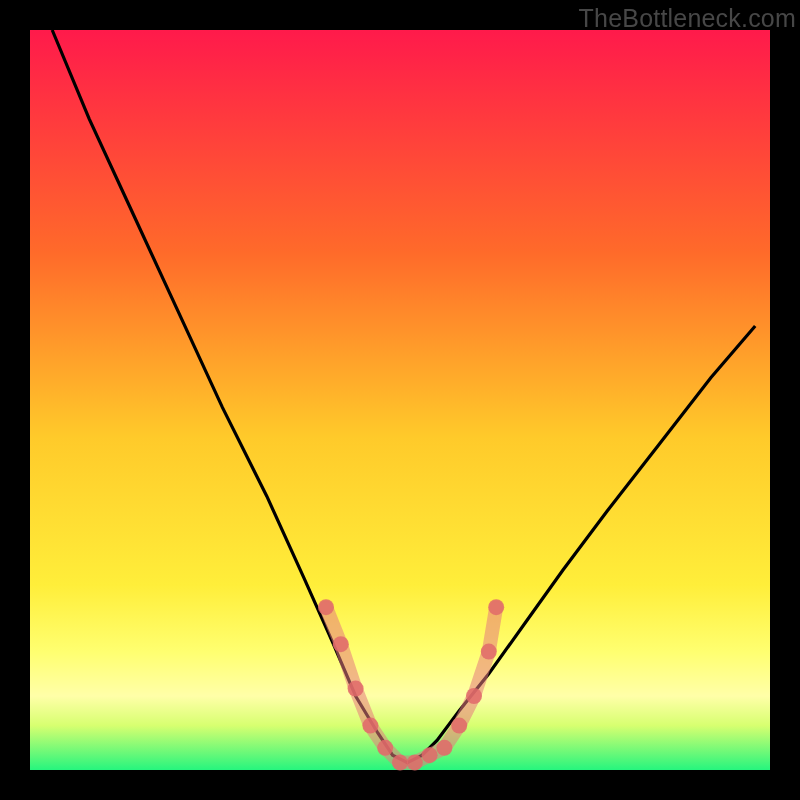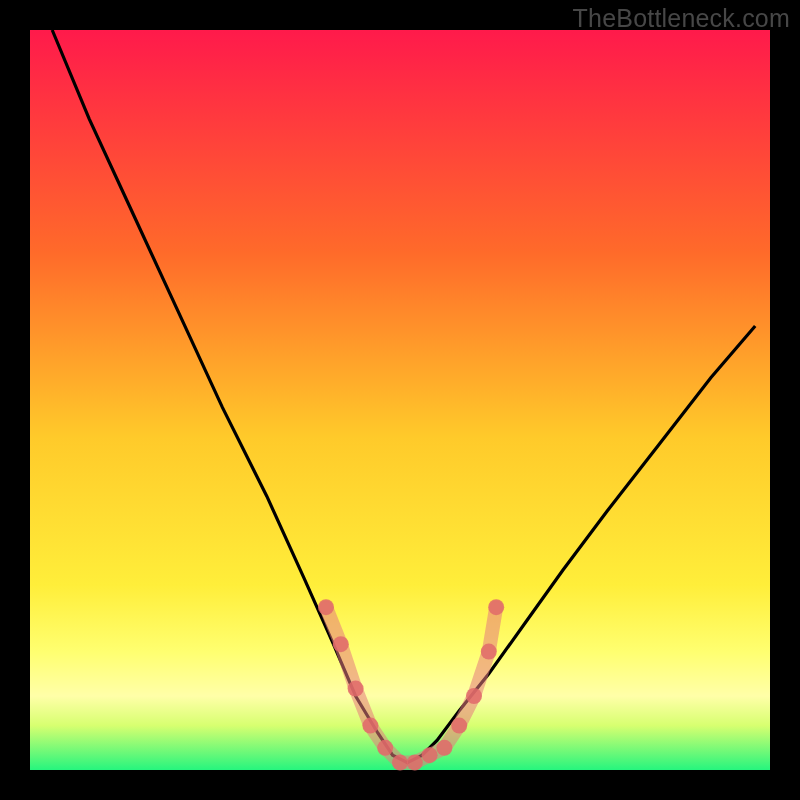--- a/index.html
+++ b/index.html
@@ -13,21 +13,21 @@
   }
   .stage {
     position: relative;
     width: 800px;
     height: 800px;
   }
   svg { display: block; }
   .watermark {
     position: absolute;
     top: 4px;
-    right: 10px;
+    right: 4px;
     font-size: 25px;
     font-weight: 400;
     color: #474747;
     letter-spacing: 0.2px;
   }
 </style>
 </head>
 <body>
 
 <div class="stage">

